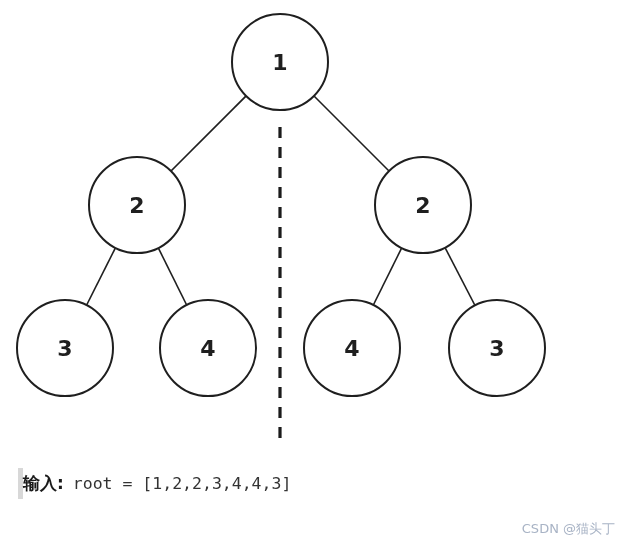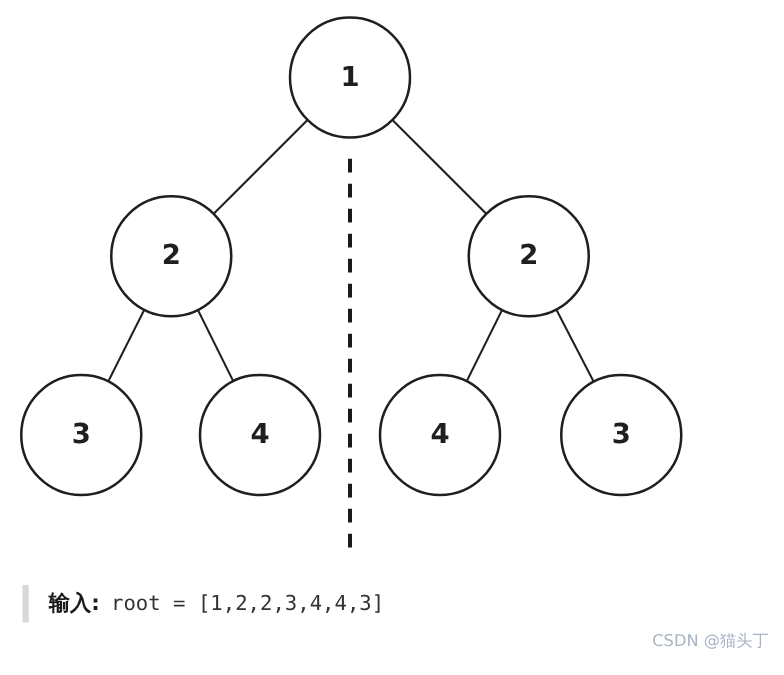--- a/index.html
+++ b/index.html
@@ -42,42 +42,41 @@
     font-weight: bold;
     fill: #1f1f1f;
     text-anchor: middle;
     dominant-baseline: central;
   }
   .example-block {
     position: absolute;
     left: 18px;
     top: 468px;
     border-left: 5px solid #d8d8d8;
-    padding-left: 16px;
   }
   .example-line {
     font-size: 17px;
     line-height: 30px;
     color: #1f1f1f;
     white-space: nowrap;
   }
   .example-label {
     font-weight: bold;
     color: #1a1a1a;
     margin-right: 9px;
   }
   .example-code {
     font-family: "DejaVu Sans Mono", "Liberation Mono", monospace;
     color: #333333;
     font-size: 16.5px;
   }
   .watermark {
     position: absolute;
     right: 12px;
-    bottom: 18px;
+    bottom: 2px;
     font-size: 13px;
     color: #a8b3c5;
   }
 </style>
 </head>
 <body>
 
 <div class="page">
 
   <svg class="tree-svg" width="627" height="455" viewBox="0 0 627 455">

